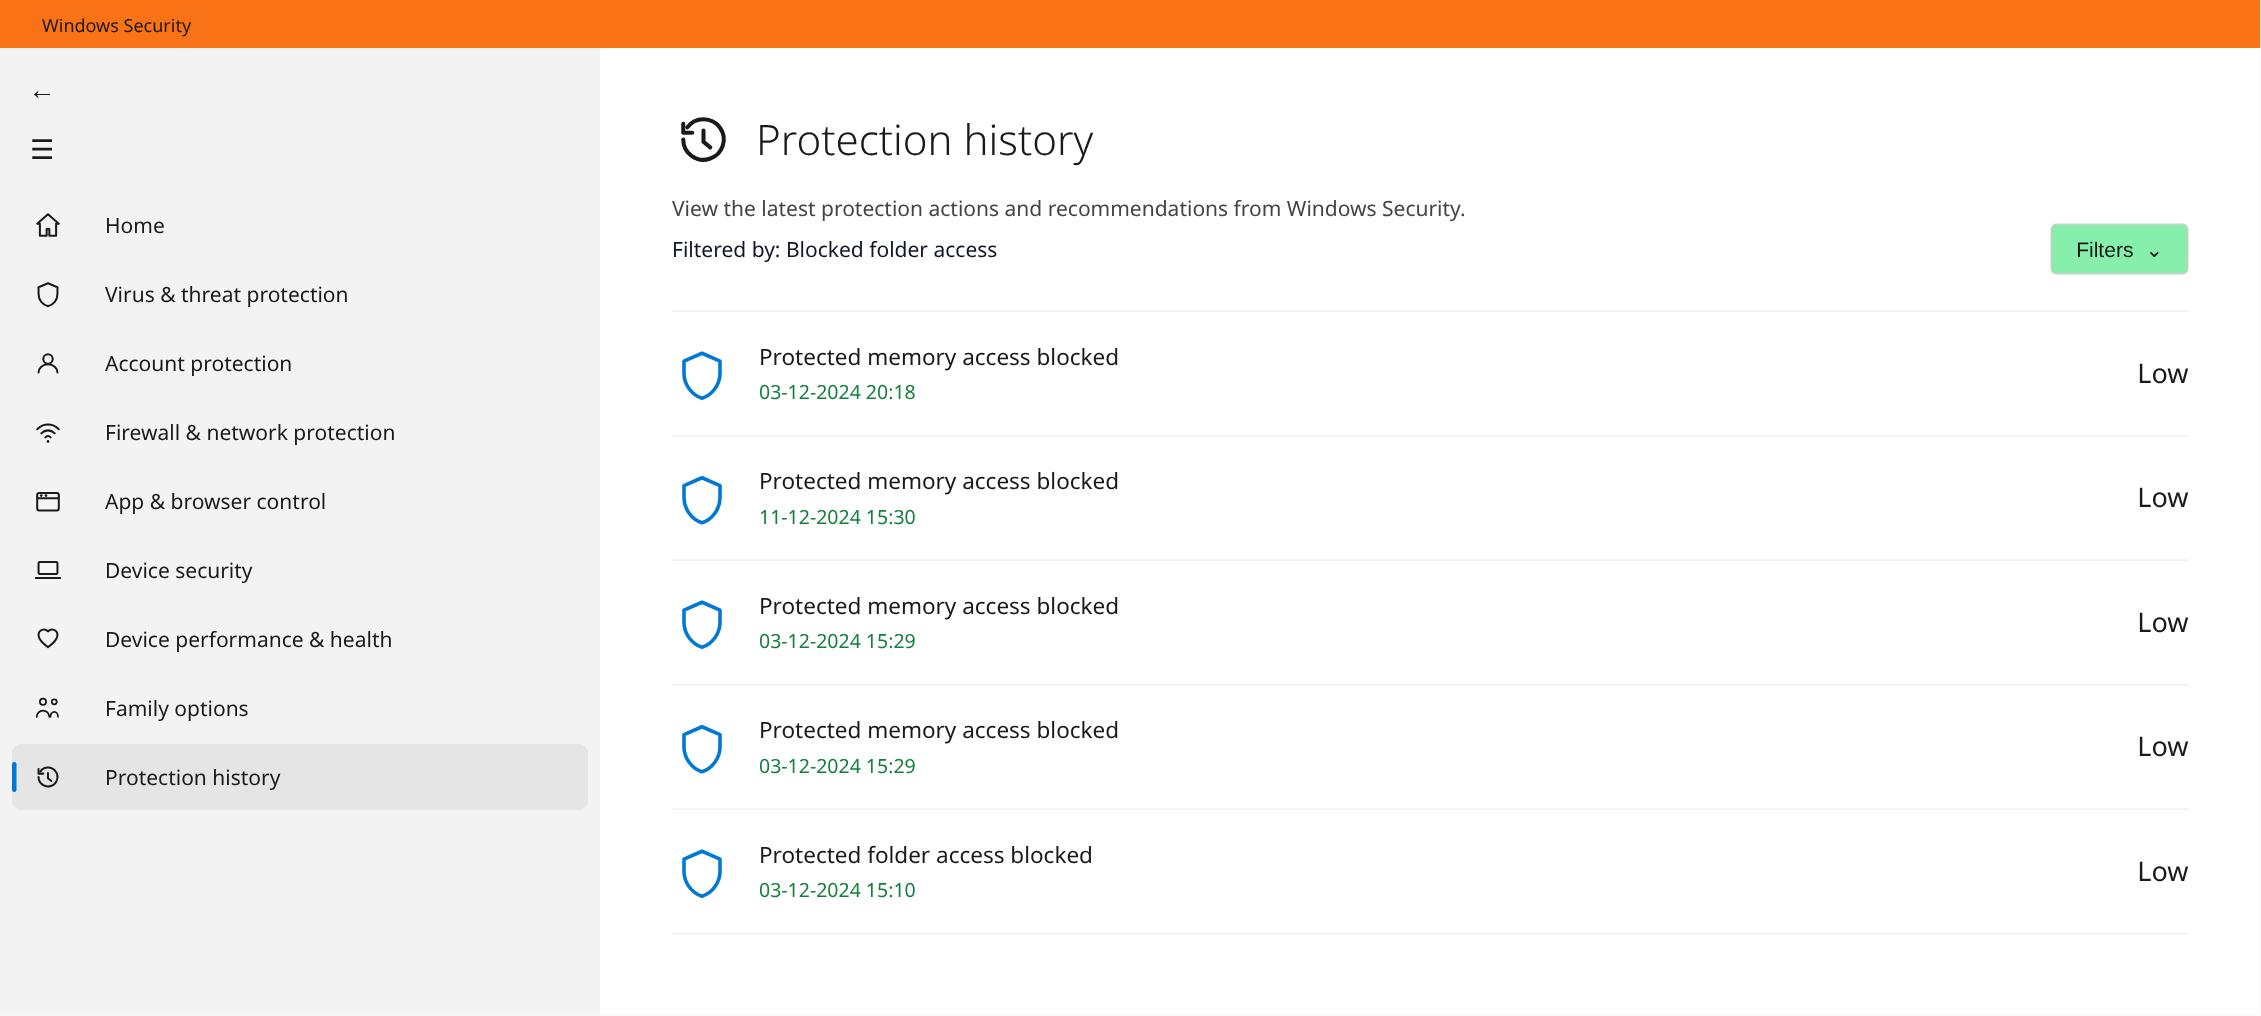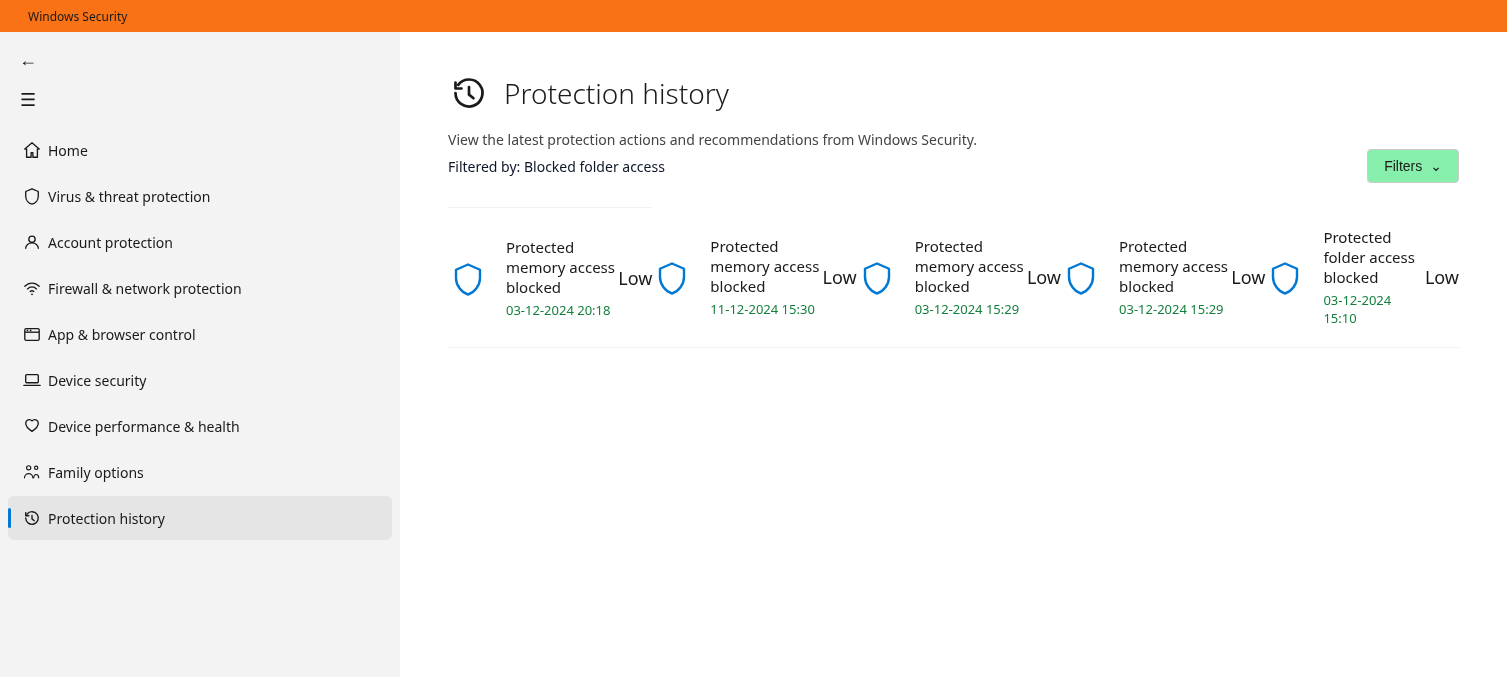--- a/index.html
+++ b/index.html
@@ -58,21 +58,21 @@
     }
     .nav-items {
       display: flex;
       flex-direction: column;
       gap: 2px;
       padding: 0 8px;
     }
     .nav-item {
       display: flex;
       align-items: center;
-      gap: 6px;
+      gap: 28px;
       padding: 12px 14px;
       border-radius: 6px;
       cursor: pointer;
       font-size: 14px;
       color: #1a1a1a;
       position: relative;
     }
     .nav-item.active {
       background: #e5e5e5;
     }
@@ -147,20 +147,21 @@
       padding: 8px 16px;
       background: #86efac;
       border: 1px solid #ccc;
       border-radius: 4px;
       font-size: 14px;
       cursor: pointer;
       color: #1a1a1a;
     }
     .history-list {
       display: flex;
+      flex-direction: column;
       gap: 0;
     }
     .history-item {
       display: flex;
       align-items: center;
       justify-content: space-between;
       padding: 20px 0;
       border-bottom: 1px solid #f0f0f0;
     }
     .history-item:first-child {

